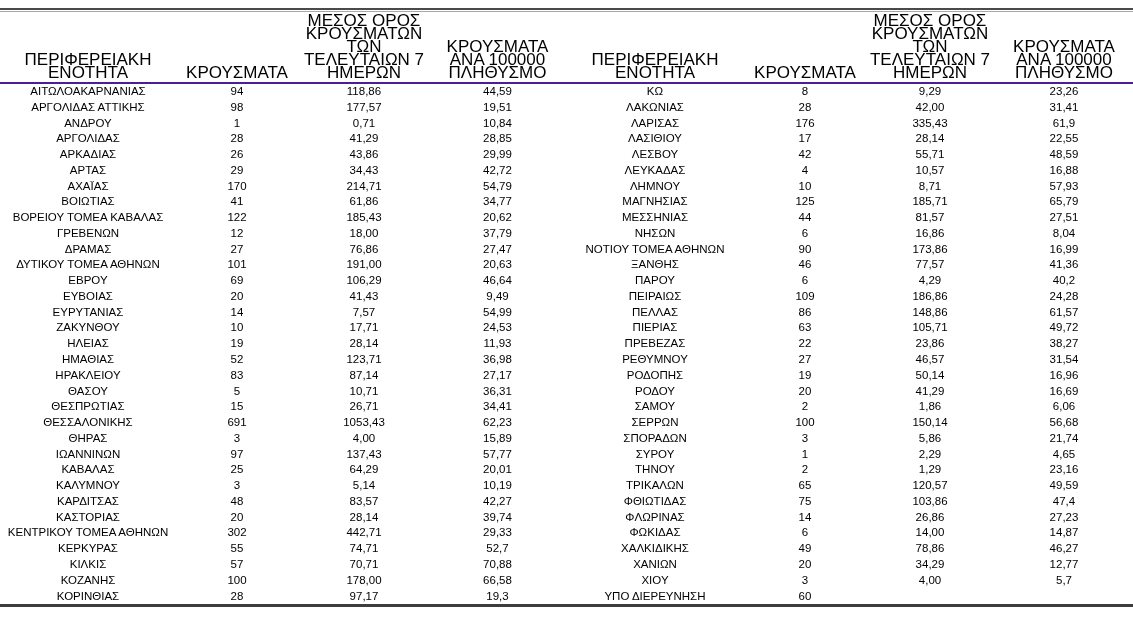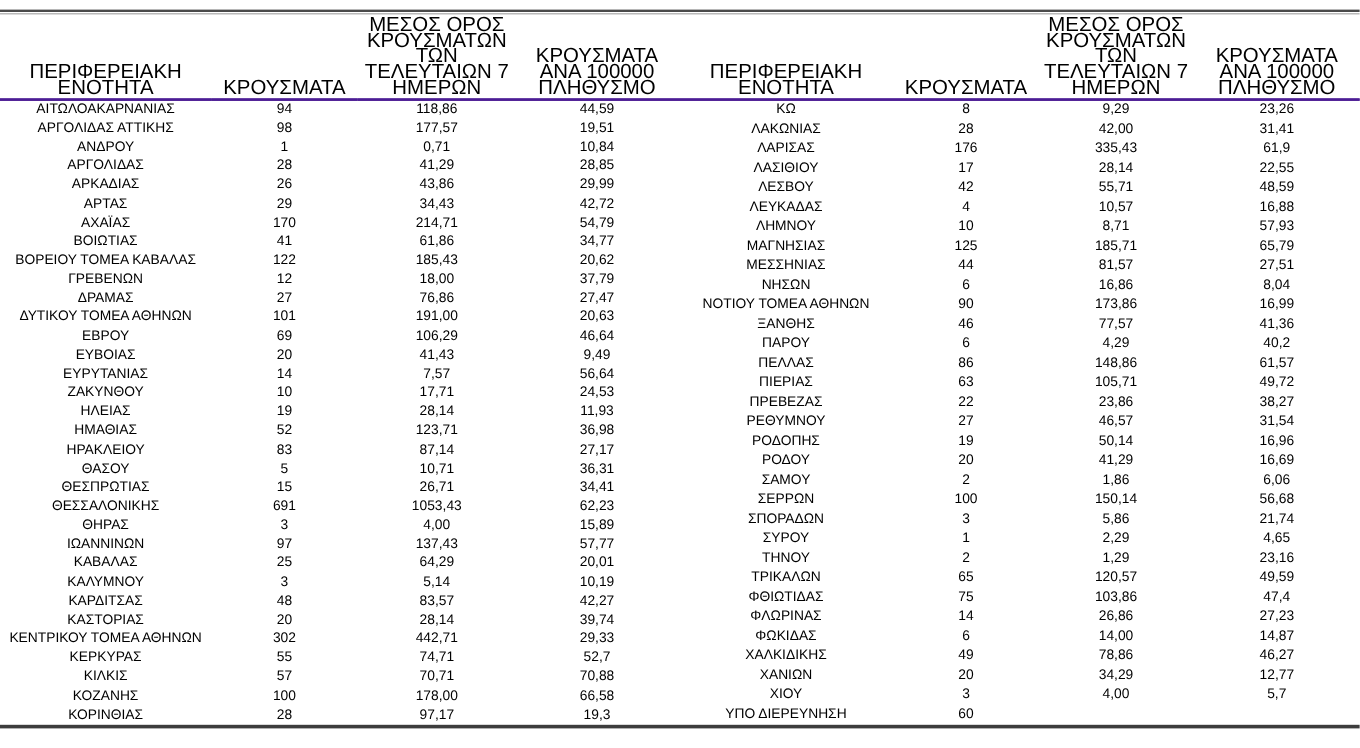--- a/index.html
+++ b/index.html
@@ -171,21 +171,21 @@
             <tr>
               <td>ΕΥΒΟΙΑΣ</td>
               <td>20</td>
               <td>41,43</td>
               <td>9,49</td>
             </tr>
             <tr>
               <td>ΕΥΡΥΤΑΝΙΑΣ</td>
               <td>14</td>
               <td>7,57</td>
-              <td>56,64</td>
+              <td>54,99</td>
             </tr>
             <tr>
               <td>ΖΑΚΥΝΘΟΥ</td>
               <td>10</td>
               <td>17,71</td>
               <td>24,53</td>
             </tr>
             <tr>
               <td>ΗΛΕΙΑΣ</td>
               <td>19</td>
@@ -382,20 +382,26 @@
               <td>77,57</td>
               <td>41,36</td>
             </tr>
             <tr>
               <td>ΠΑΡΟΥ</td>
               <td>6</td>
               <td>4,29</td>
               <td>40,2</td>
             </tr>
             <tr>
+              <td>ΠΕΙΡΑΙΩΣ</td>
+              <td>109</td>
+              <td>186,86</td>
+              <td>24,28</td>
+            </tr>
+            <tr>
               <td>ΠΕΛΛΑΣ</td>
               <td>86</td>
               <td>148,86</td>
               <td>61,57</td>
             </tr>
             <tr>
               <td>ΠΙΕΡΙΑΣ</td>
               <td>63</td>
               <td>105,71</td>
               <td>49,72</td>

